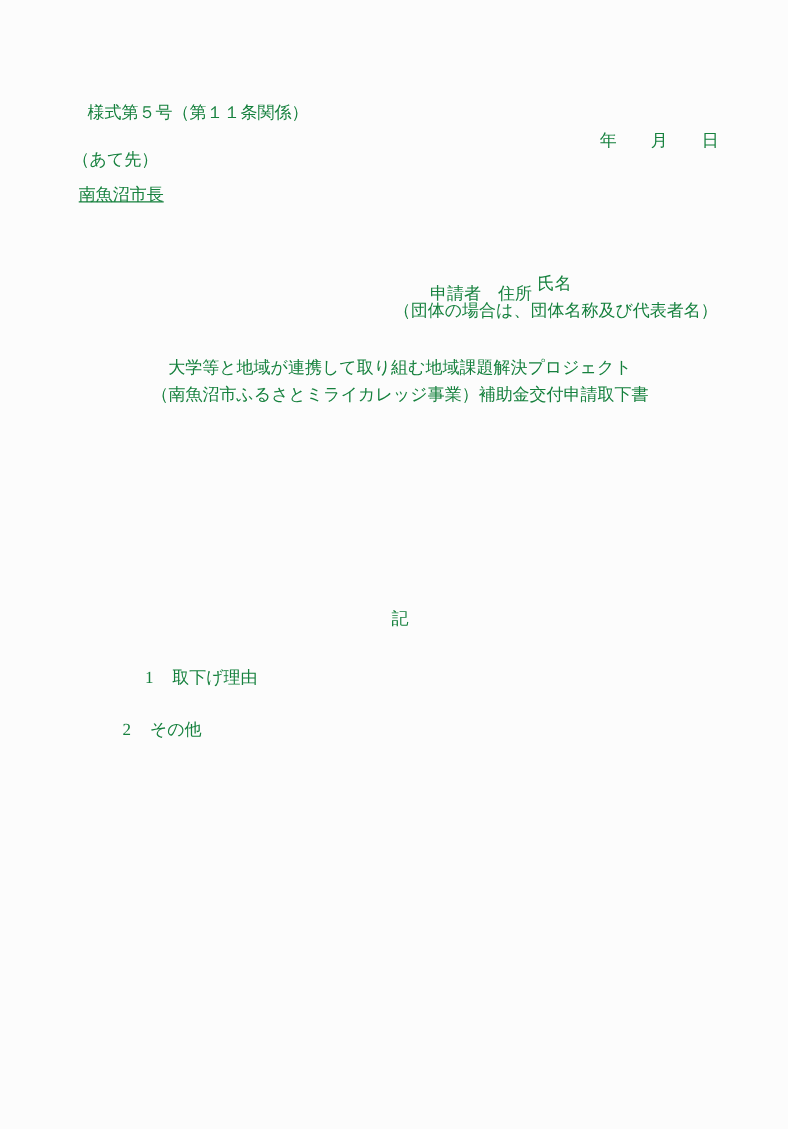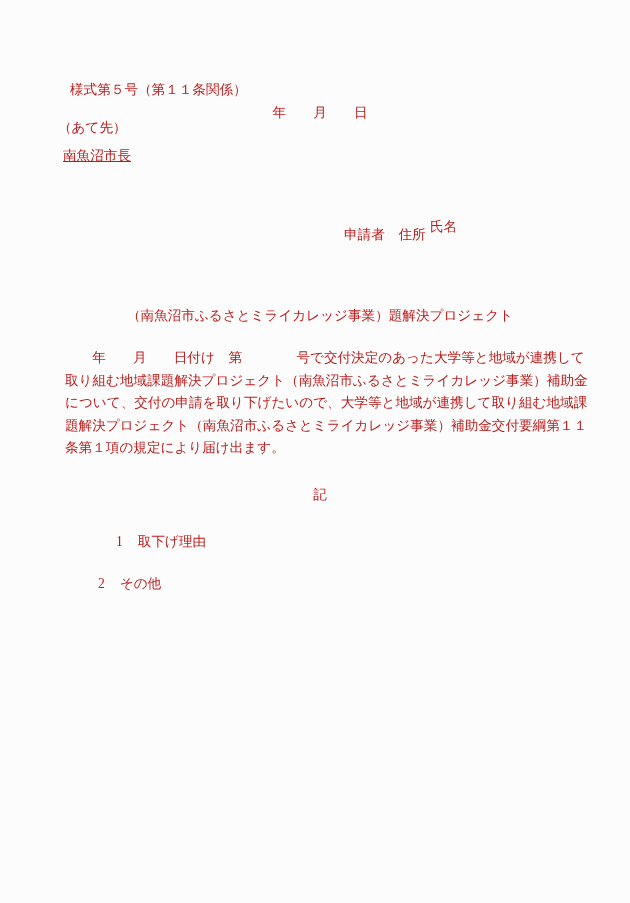--- a/index.html
+++ b/index.html
@@ -7,38 +7,38 @@
     padding: 0;
     background: #fcfcfc;
   }
   .page {
     position: relative;
     width: 630px;
     height: 903px;
     background: #fcfcfc;
     overflow: hidden;
     font-family: "Liberation Serif", "DejaVu Serif", serif;
-    color: #b91c1c;
+    color: #15803d;
   }
   .t {
     position: absolute;
     font-size: 13.6px;
     line-height: 1;
     white-space: pre;
     letter-spacing: 0;
   }
   .band {
     left: 65px;
     width: 510px;
   }
   .center {
     text-align: center;
   }
   .right {
-    text-align: center;
+    text-align: right;
   }
   .body-block {
     position: absolute;
     left: 65px;
     top: 347px;
     width: 522px;
   }
   .body-line {
     font-size: 13.6px;
     line-height: 22.5px;
@@ -59,31 +59,26 @@
   <div class="t band right" style="top:106px;">年　　月　　日</div>
 
   <div class="t" style="left:58px; top:121px;">（あて先）</div>
 
   <div class="t" style="left:63px; top:149px;text-decoration:underline;">南魚沼市長</div>
 
   <div class="t" style="left:344px; top:198px;margin-top:30px;">申請者　住所</div>
 
   <div class="t" style="left:398px; top:220px;margin-left:32px;">氏名</div>
 
+  <div class="t" style="left:315px; top:242px;">（団体の場合は、団体名称及び代表者名）</div>
 
+  <div class="t band center" style="top:287px;">大学等と地域が連携して取り組む地域課題解決プロジェクト</div>
 
-  <div class="t band center" style="top:309px;">（南魚沼市ふるさとミライカレッジ事業）題解決プロジェクト</div>
+  <div class="t band center" style="top:309px;">（南魚沼市ふるさとミライカレッジ事業）補助金交付申請取下書</div>
 
-  <div class="body-block">
-    <div class="body-line">　　年　　月　　日付け　第　　　　号で交付決定のあった大学等と地域が連携して</div>
-    <div class="body-line">取り組む地域課題解決プロジェクト（南魚沼市ふるさとミライカレッジ事業）補助金</div>
-    <div class="body-line">について、交付の申請を取り下げたいので、大学等と地域が連携して取り組む地域課</div>
-    <div class="body-line">題解決プロジェクト（南魚沼市ふるさとミライカレッジ事業）補助金交付要綱第１１</div>
-    <div class="body-line">条第１項の規定により届け出ます。</div>
-  </div>
 
   <div class="t band center" style="top:488px;">記</div>
 
   <div class="t" style="left:78px; top:535px;margin-left:38px;"><span>1</span><span class="item-label">取下げ理由</span></div>
 
   <div class="t" style="left:78px; top:577px;margin-left:20px;"><span>2</span><span class="item-label">その他</span></div>
 
 </div>
 
 </body></html>

